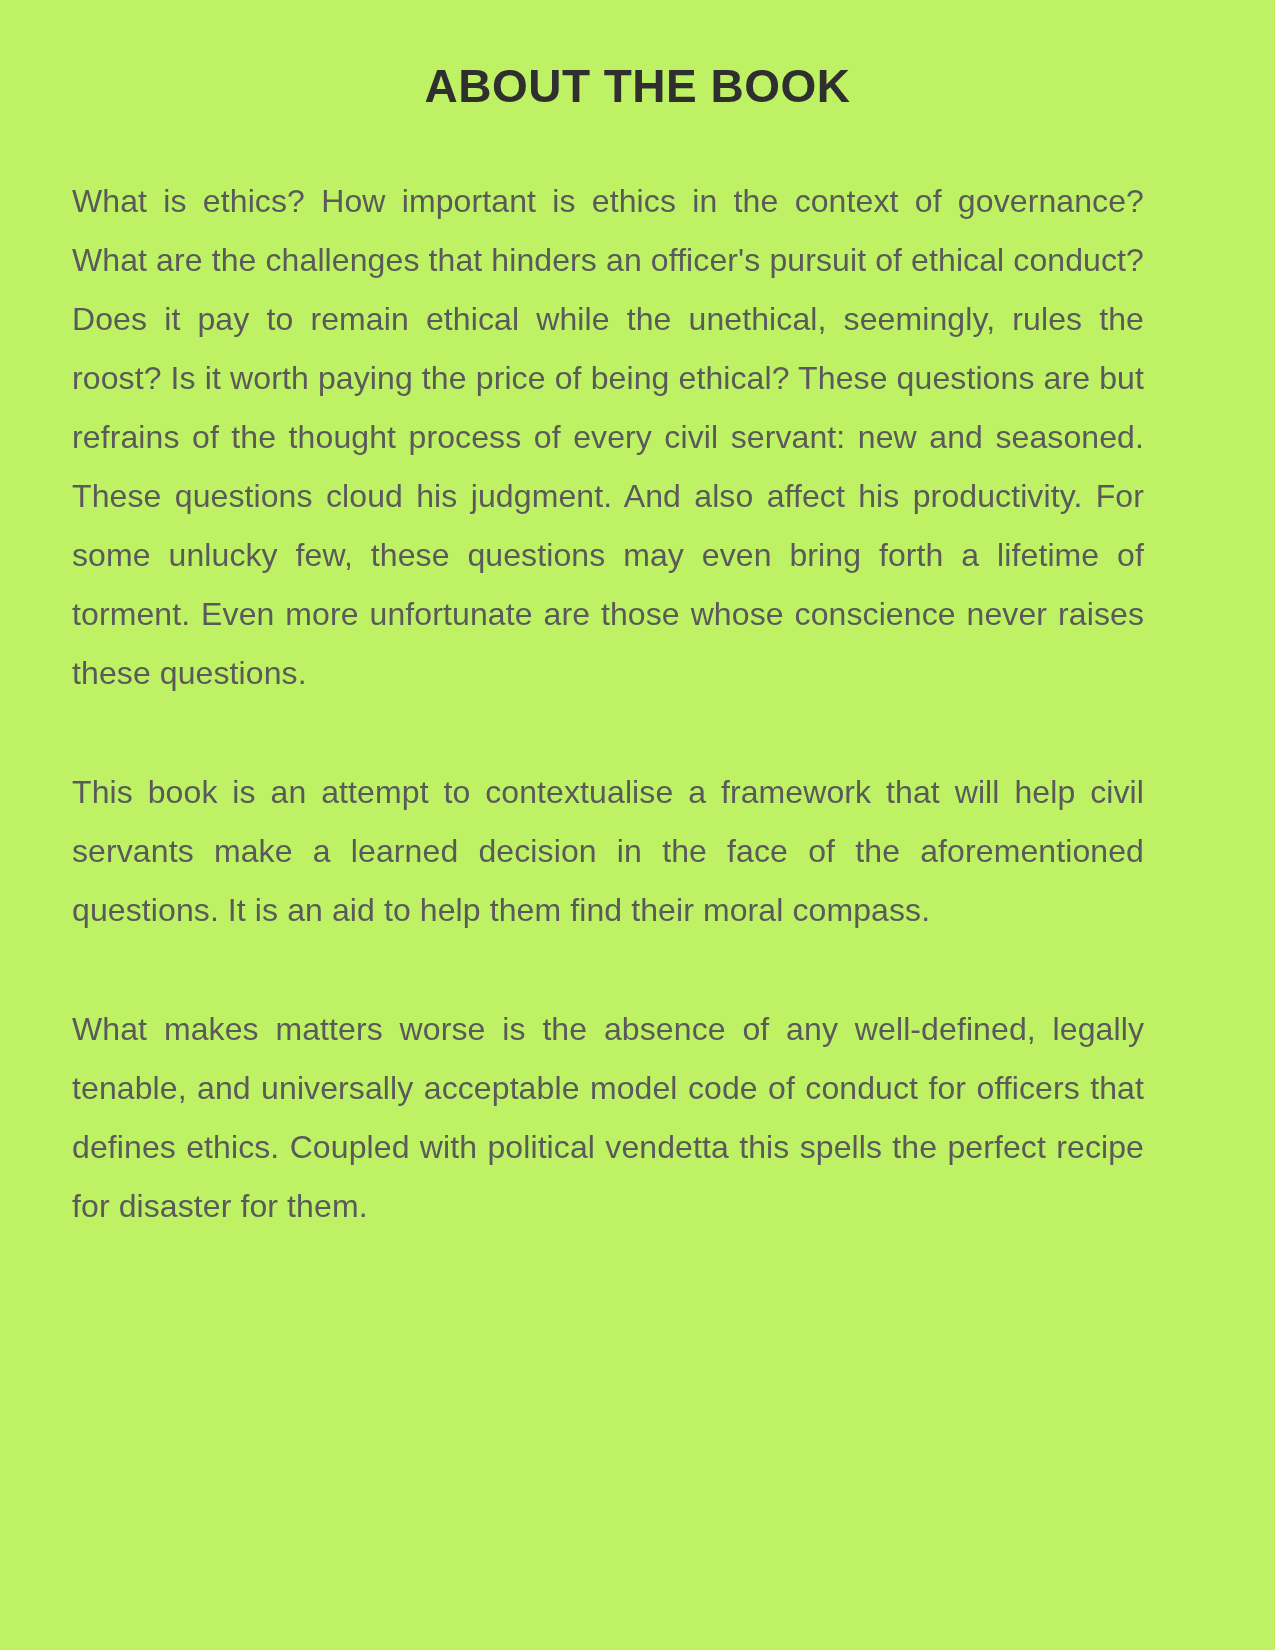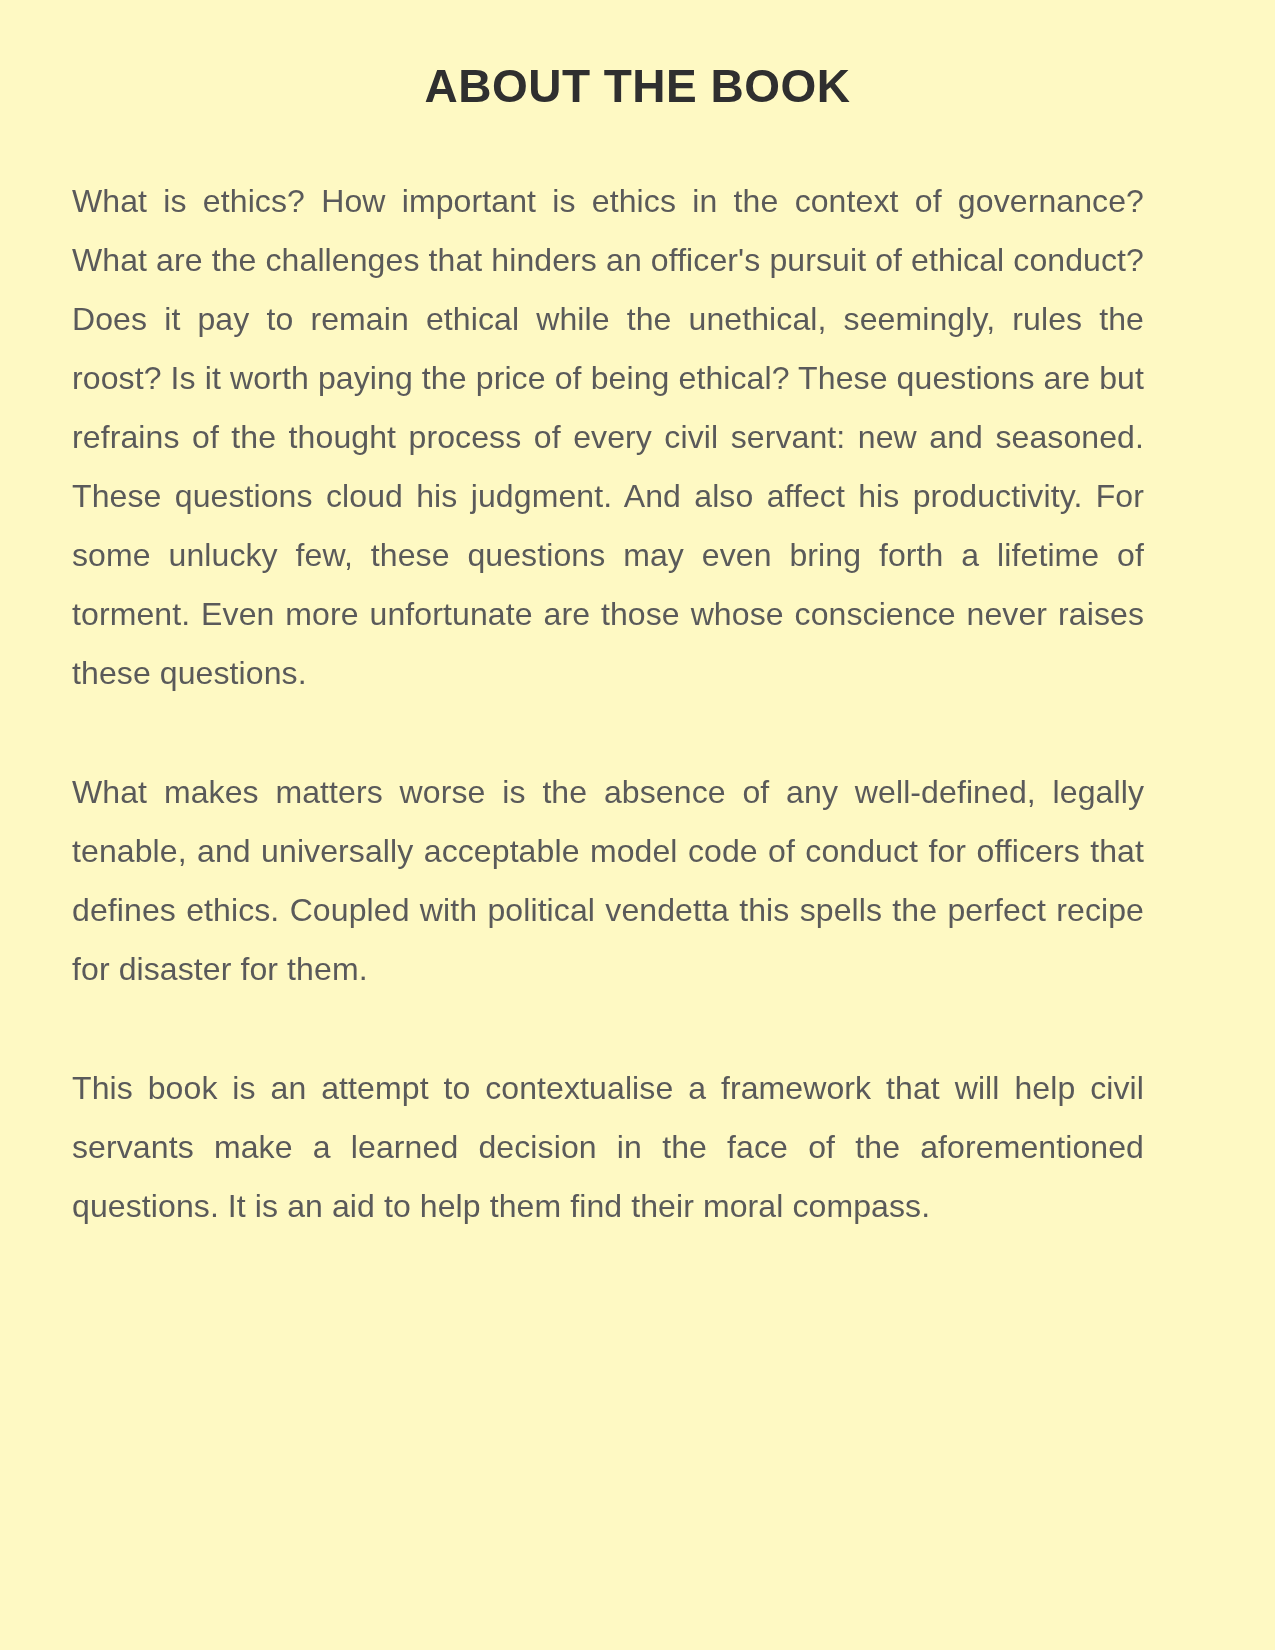--- a/index.html
+++ b/index.html
@@ -13,21 +13,21 @@
     background: #ffffff;
     font-family: "Liberation Sans", "DejaVu Sans", sans-serif;
     -webkit-font-smoothing: antialiased;
     overflow: hidden;
   }
 
   .page {
     position: relative;
     width: 1275px;
     height: 1650px;
-    background: #fef9c3;
+    background: #bef264;
     box-sizing: border-box;
     padding: 0;
   }
 
   .page-title {
     margin: 0;
     padding: 0;
     position: absolute;
     top: 58px;
     left: 0;
@@ -76,19 +76,19 @@
 <body>
 
 <div class="page">
 
   <h1 class="page-title">ABOUT THE BOOK</h1>
 
   <div class="body-copy">
 
     <p class="para justify-all">What is ethics? How important is ethics in the context of governance? What are the challenges that hinders an officer's pursuit of ethical conduct? Does it pay to remain ethical while the unethical, seemingly, rules the roost? Is it worth paying the price of being ethical? These questions are but refrains of the thought process of every civil servant: new and seasoned. These questions cloud his judgment. And also affect his productivity. For some unlucky few, these questions may even bring forth a lifetime of torment. Even more unfortunate are those whose conscience never raises these questions.</p>
 
+    <p class="para justify-all">This book is an attempt to contextualise a framework that will help civil servants make a learned decision in the face of the aforementioned questions. It is an aid to help them find their moral compass.</p>
+
     <p class="para justify-all">What makes matters worse is the absence of any well-defined, legally tenable, and universally acceptable model code of conduct for officers that defines ethics. Coupled with political vendetta this spells the perfect recipe for disaster for them.</p>
-
-    <p class="para justify-all">This book is an attempt to contextualise a framework that will help civil servants make a learned decision in the face of the aforementioned questions. It is an aid to help them find their moral compass.</p>
 
   </div>
 
 </div>
 
 </body></html>

